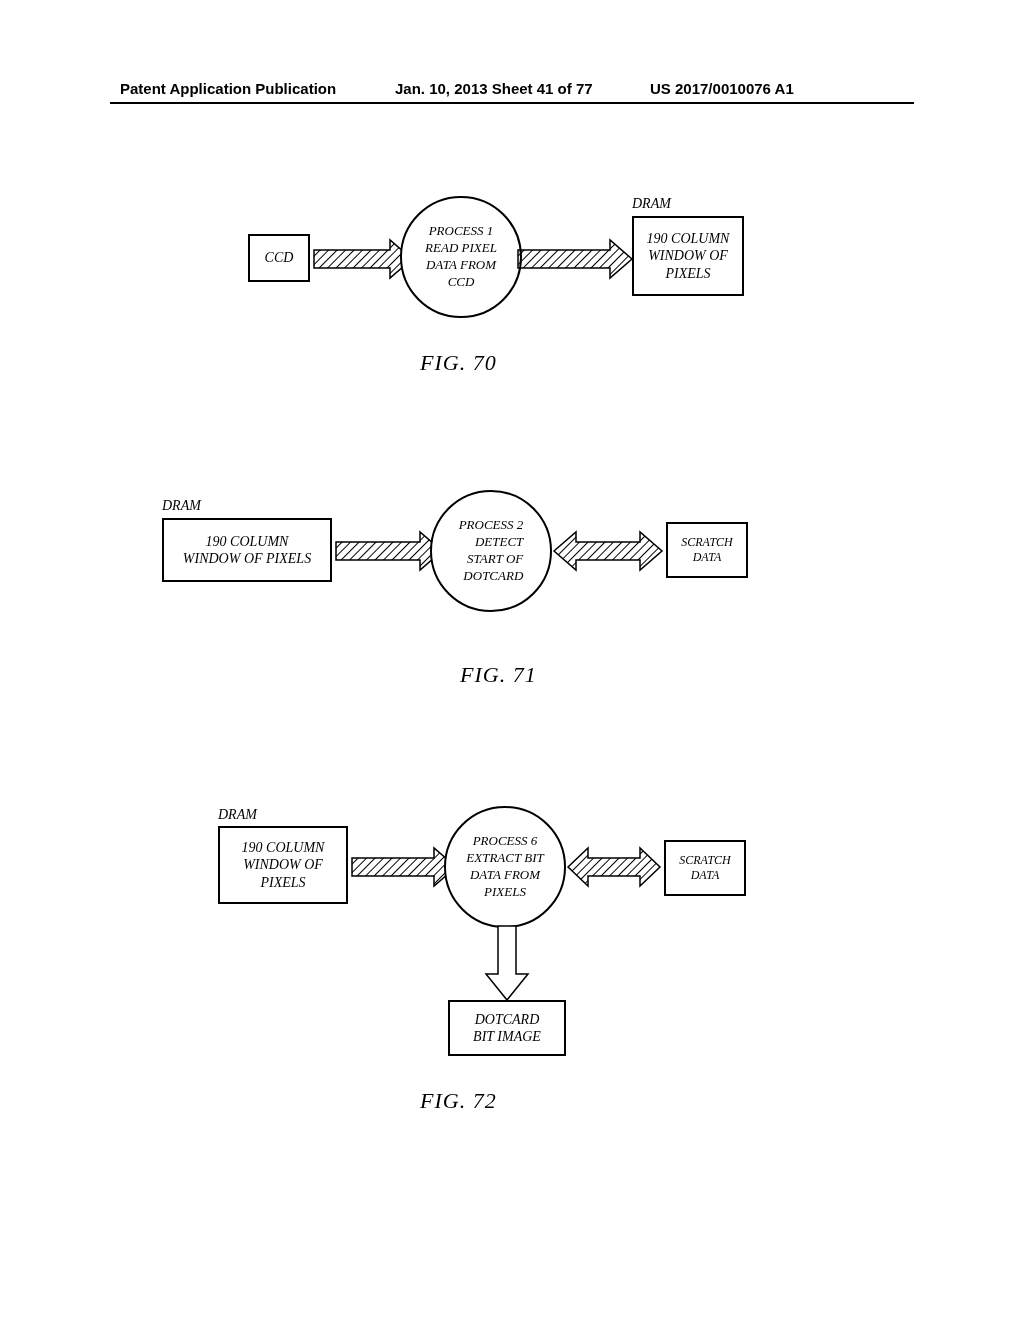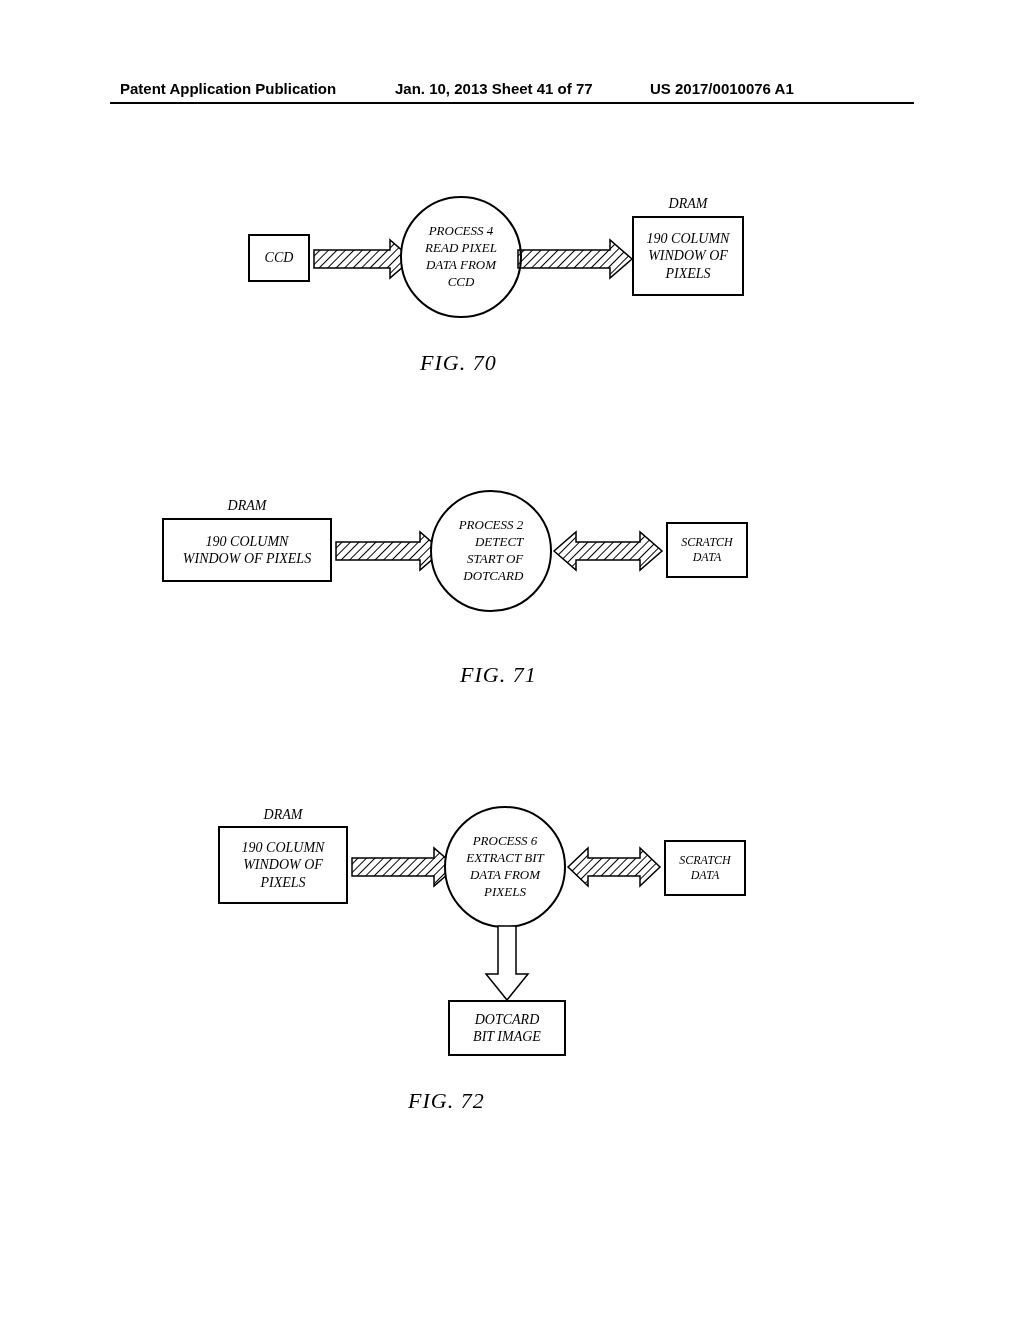--- a/index.html
+++ b/index.html
@@ -54,21 +54,21 @@
     font-family: "Times New Roman", serif;
     font-size: 14px;
     line-height: 1.25;
     padding: 6px 8px;
   }
   .box-title {
     position: absolute;
     font-style: italic;
     font-family: "Times New Roman", serif;
     font-size: 14px;
-    text-align: center;
+    text-align: left;
   }
   .circle {
     position: absolute;
     border: 2px solid #000;
     border-radius: 50%;
     background: #fff;
     display: flex;
     align-items: center;
     justify-content: center;
     text-align: center;
@@ -102,21 +102,21 @@
   <svg class="arrow-svg" style="left:312px; top:232px;" width="106" height="54">
     <defs>
       <pattern id="h70a" patternUnits="userSpaceOnUse" width="6" height="6" patternTransform="rotate(45)">
         <line x1="0" y1="0" x2="0" y2="6" stroke="#000" stroke-width="2"></line>
       </pattern>
     </defs>
     <path d="M2,18 L78,18 L78,8 L100,27 L78,46 L78,36 L2,36 Z" fill="url(#h70a)" stroke="#000" stroke-width="1.5"></path>
   </svg>
 
   <div class="circle" style="left:400px; top:196px; width:122px; height:122px;">
-    <span style="white-space:pre-line;">PROCESS 4
+    <span style="white-space:pre-line;">PROCESS 1
 READ PIXEL
 DATA FROM
 CCD</span>
   </div>
 
   <svg class="arrow-svg" style="left:516px; top:232px;" width="122" height="54">
     <defs>
       <pattern id="h70b" patternUnits="userSpaceOnUse" width="6" height="6" patternTransform="rotate(45)">
         <line x1="0" y1="0" x2="0" y2="6" stroke="#000" stroke-width="2"></line>
       </pattern>
@@ -201,15 +201,15 @@
   <div class="box" style="left:664px; top:840px; width:82px; height:56px; font-size:12px; white-space:pre-line;">SCRATCH
 DATA</div>
 
   <svg class="down-arrow-svg" style="left:482px; top:924px;" width="50" height="80">
     <path d="M16,2 L34,2 L34,50 L46,50 L25,76 L4,50 L16,50 Z" fill="#fff" stroke="#000" stroke-width="1.5"></path>
   </svg>
 
   <div class="box" style="left:448px; top:1000px; width:118px; height:56px; white-space:pre-line;">DOTCARD
 BIT IMAGE</div>
 
-  <div class="fig-label" style="left:408px; top:1088px;">FIG. 72</div>
+  <div class="fig-label" style="left:420px; top:1088px;">FIG. 72</div>
 
 </div>
 
 </body></html>

